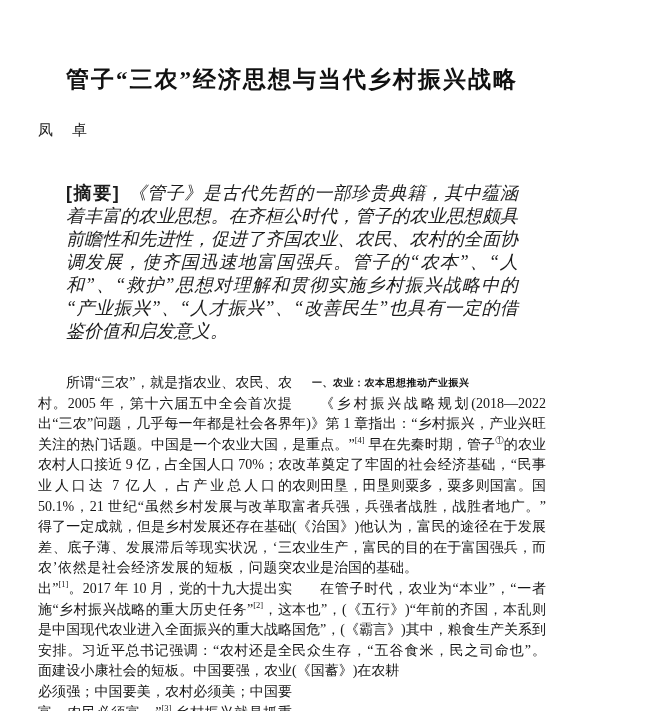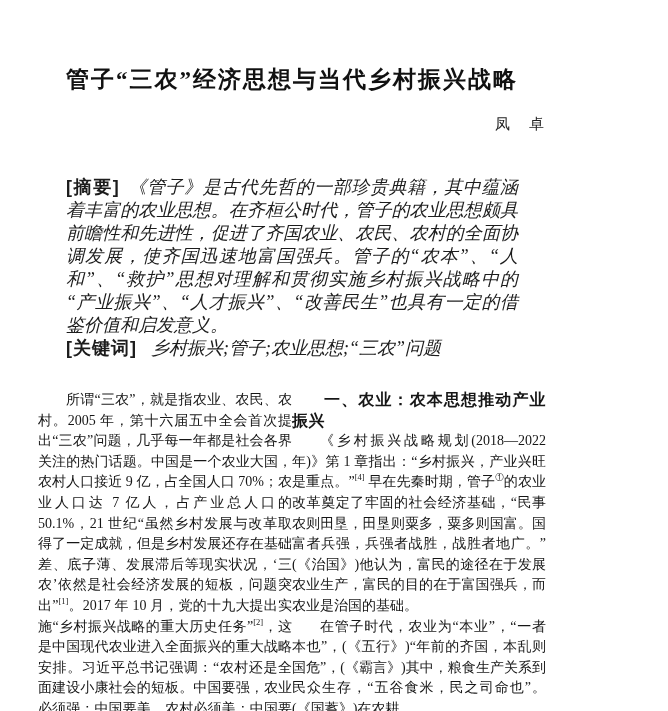--- a/index.html
+++ b/index.html
@@ -26,22 +26,22 @@
     margin: 0;
     padding-top: 64px;
     text-align: center;
     font-size: 23px;
     font-weight: bold;
     letter-spacing: 2px;
     line-height: 32px;
     color: #111;
   }
   .author {
-    margin-top: 19px;
-    text-align: right;
+    margin-top: 25px;
+    text-align: left;
     font-size: 15px;
     letter-spacing: 2px;
     color: #222;
   }
   .abstract-block {
     margin: 42px 28px 0 28px;
     font-size: 18px;
     line-height: 23px;
     text-align: justify;
     text-justify: inter-character;
@@ -68,21 +68,21 @@
     text-align: justify;
     text-justify: inter-character;
     color: #161616;
   }
   .col p, .col h2 { margin: 0; }
   .para { text-indent: 2em; }
   .cont { text-indent: 0; }
   .sec {
     font-family: "Liberation Sans", "DejaVu Sans", sans-serif;
     font-weight: bold;
-    font-size: 16px;
+    font-size: 10px;
     line-height: 20.6px;
     text-indent: 2em;
     letter-spacing: 0.5px;
   }
   .sub {
     font-style: italic; 
     text-indent: 2em;
   }
   sup {
     font-size: 8.5px;
@@ -96,23 +96,20 @@
 <div class="page">
 
   <h1 class="title">管子“三农”经济思想与当代乡村振兴战略</h1>
 
   <div class="author">凤　卓</div>
 
   <div class="abstract-block">
     <div class="abstract-line">
       <span class="block-label">[摘要]</span><span class="abstract-text">《管子》是古代先哲的一部珍贵典籍，其中蕴涵着丰富的农业思想。在齐桓公时代，管子的农业思想颇具前瞻性和先进性，促进了齐国农业、农民、农村的全面协调发展，使齐国迅速地富国强兵。管子的“农本”、“人和”、“救护”思想对理解和贯彻实施乡村振兴战略中的“产业振兴”、“人才振兴”、“改善民生”也具有一定的借鉴价值和启发意义。</span>
     </div>
-    <div class="keywords-line">
-      <span class="block-label">[关键词]</span><span class="keywords-text">乡村振兴;管子;农业思想;“三农”问题</span>
-    </div>
   </div>
 
   <div class="columns">
     <div class="col">
         <p class="para">所谓“三农”，就是指农业、农民、农村。2005 年，第十六届五中全会首次提出“三农”问题，几乎每一年都是社会各界关注的热门话题。中国是一个农业大国，农村人口接近 9 亿，占全国人口 70%；农业人口达 7 亿人，占产业总人口的 50.1%，21 世纪“虽然乡村发展与改革取得了一定成就，但是乡村发展还存在基础差、底子薄、发展滞后等现实状况，‘三农’依然是社会经济发展的短板，问题突出”<sup>[1]</sup>。2017 年 10 月，党的十九大提出实施“乡村振兴战略的重大历史任务”<sup>[2]</sup>，这是中国现代农业进入全面振兴的重大战略安排。习近平总书记强调：“农村还是全面建设小康社会的短板。中国要强，农业必须强；中国要美，农村必须美；中国要富，农民必须富。”<sup>[3]</sup> 乡村振兴就是抓重点，补短板，实施乡村振兴战略，全面加快了我国农业、农村现代化的新征程。2700 年前的齐国，管仲进行了提质增效的经济改革，</p>
       </div>
     <div class="col">
         <h2 class="sec">一、农业：农本思想推动产业振兴</h2>
         <p class="para">《乡村振兴战略规划(2018—2022 年)》第 1 章指出：“乡村振兴，产业兴旺是重点。”<sup>[4]</sup> 早在先秦时期，管子<sup>①</sup>的农业改革奠定了牢固的社会经济基础，“民事农则田垦，田垦则粟多，粟多则国富。国富者兵强，兵强者战胜，战胜者地广。”(《治国》)他认为，富民的途径在于发展农业生产，富民的目的在于富国强兵，而农业是治国的基础。</p>
         <p class="para">在管子时代，农业为“本业”，“一者本也”，(《五行》)“年前的齐国，本乱则国危”，(《霸言》)其中，粮食生产关系到民众生存，“五谷食米，民之司命也”。(《国蓄》)在农耕</p>

